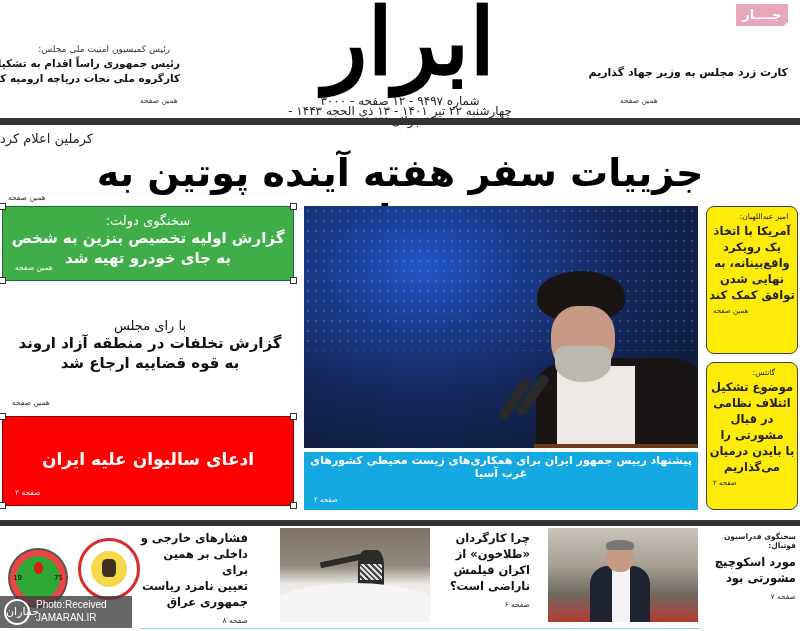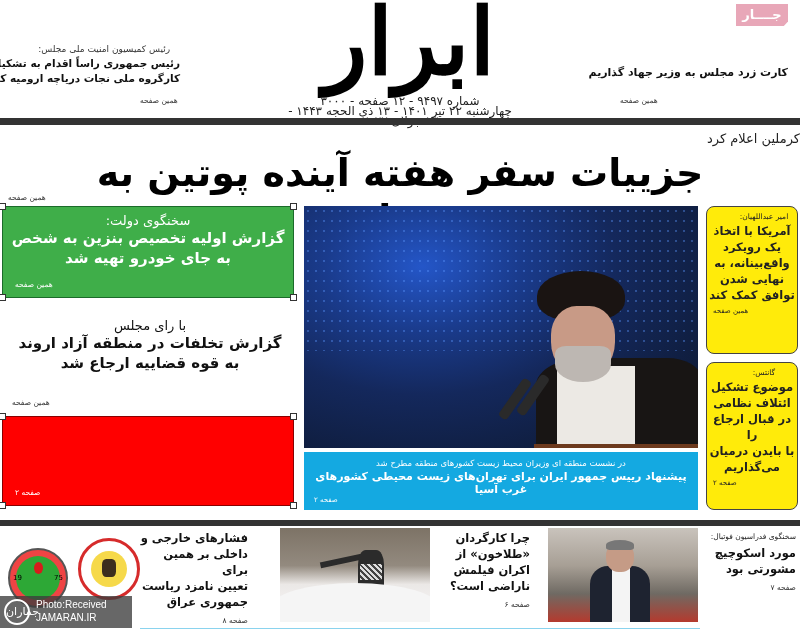--- a/index.html
+++ b/index.html
@@ -17,26 +17,26 @@
   .same-page { font-size: 7.5px; color: #333; }
 
   .jar-badge { right: 12px; top: 4px; width: 52px; height: 22px; background: #e8a7b8;
     color: #fff; font-weight: bold; font-size: 13px; text-align: center; line-height: 22px;
     clip-path: polygon(0 0, 100% 0, 100% 80%, 92% 100%, 0 100%); }
 
   .rule-thick { left: 0; width: 800px; height: 7px; background: #333; }
   .rule-thin { left: 0; width: 800px; height: 1px; background: #555; }
 
   
-  .kicker { left: 0; width: 800px; text-align: right; font-size: 13px; color: #222; }
+  .kicker { left: 0; width: 800px; text-align: left; font-size: 13px; color: #222; }
   .main-headline { left: 60px; width: 680px; text-align: center; font-size: 38px; font-weight: 900;
     color: #000; letter-spacing: -1px; line-height: 46px; }
 
   
-  .green-box { left: 2px; top: 206px; width: 292px; height: 92px; background: #3fae49;
+  .green-box { left: 2px; top: 206px; width: 292px; height: 75px; background: #3fae49;
     border: 1px solid #1b6b2a; color: #fff; text-align: center; }
   .red-box { left: 2px; top: 416px; width: 292px; height: 90px; background: #ff0000;
     border: 1px solid #8a0000; color: #fff; text-align: center; }
   .corner { position: absolute; width: 7px; height: 7px; background: #fff; border: 1px solid #333; }
   .corner.tl { left: -4px; top: -4px; }
   .corner.tr { right: -4px; top: -4px; }
   .corner.bl { left: -4px; bottom: -4px; }
   .corner.br { right: -4px; bottom: -4px; }
 
   .box-kicker { font-size: 13px; margin-top: 6px; }
@@ -70,21 +70,21 @@
   .yellow-box { left: 706px; width: 92px; background: #ffeb0a; border: 1px solid #444; border-radius: 8px;
     text-align: center; color: #222; }
   .yellow-box .k { font-size: 7.5px; margin-top: 5px; padding-left: 24px; }
   .yellow-box .t { font-size: 11.5px; font-weight: bold; line-height: 16px; margin-top: 2px; }
   .yellow-box .f { font-size: 7px; margin-top: 4px; text-align: right; padding-right: 6px; direction: rtl; }
   .yellow-box .f.left { text-align: left; padding-left: 6px; }
 
   
   .bottom-cell { top: 532px; height: 92px; }
   .bt-title { font-size: 11.5px; font-weight: bold; line-height: 16px; color: #111; }
-  .bt-kicker { font-size: 7.5px; color: #222; margin-bottom: 4px; }
+  .bt-kicker { font-size: 7.5px; color: #222; margin-bottom: 4px; font-weight: bold; }
   .bt-foot { font-size: 7.5px; color: #333; margin-top: 6px; }
 
   .photo-coach { left: 548px; top: 528px; width: 150px; height: 94px; overflow: hidden;
     background: linear-gradient(180deg, #c9c3bc 0%, #a79f95 40%, #6f6a63 70%, #b43a2e 100%); }
   .coach-body { position: absolute; left: 42px; top: 38px; width: 60px; height: 60px; background: #1e2330; border-radius: 30% 30% 0 0; }
   .coach-shirt { position: absolute; left: 64px; top: 40px; width: 18px; height: 56px; background: #f4f4f4; }
   .coach-head { position: absolute; left: 58px; top: 14px; width: 28px; height: 30px; background: #c59b86; border-radius: 45%; }
   .coach-hair { position: absolute; left: 58px; top: 12px; width: 28px; height: 10px; background: #777; border-radius: 50% 50% 20% 20%; }
 
   .photo-smoke { left: 280px; top: 528px; width: 150px; height: 94px; overflow: hidden;
@@ -148,59 +148,59 @@
   <div class="mid-title">گزارش تخلفات در منطقه آزاد اروند</div>
   <div class="mid-title">به قوه قضاییه ارجاع شد</div>
 </div>
 <div class="abs same-page" style="left:12px; top:398px;">همین صفحه</div>
 
 <div class="abs red-box">
   <span class="corner tl"></span>
     <span class="corner tr"></span>
     <span class="corner bl"></span>
     <span class="corner br"></span>
+  <div class="box-title" style="font-size:17px; margin-top:32px;">ادعای سالیوان علیه ایران</div>
   <div class="box-foot">صفحه ۲</div>
 </div>
 
 <div class="abs photo-main">
   <div class="dots"></div>
   <div class="robe"></div>
   <div class="shirt"></div>
   <div class="turban"></div>
   <div class="face"></div>
   <div class="beard"></div>
   <div class="mic" style="left:206px; top:170px;"></div>
   <div class="mic" style="left:224px; top:166px;"></div>
   <div class="podium"></div>
 </div>
 
 <div class="abs blue-caption">
-  <div class="k">در نشست منطقه ای وزیران محیط زیست کشورهای منطقه مطرح شد</div>
-  <div class="t">پیشنهاد رییس جمهور ایران برای تهران‌های زیست محیطی کشورهای غرب آسیا</div>
+  <div class="t">پیشنهاد رییس جمهور ایران برای همکاری‌های زیست محیطی کشورهای غرب آسیا</div>
   <div class="f">صفحه ۲</div>
 </div>
 
 <div class="abs yellow-box" style="top:206px; height:148px;">
   <div class="k">امیر عبداللهیان:</div>
   <div class="t">
     <div>آمریکا با اتخاذ</div>
     <div>یک رویکرد</div>
     <div>واقع‌بینانه، به</div>
     <div>نهایی شدن</div>
     <div>توافق کمک کند</div>
   </div>
   <div class="f left">همین صفحه</div>
 </div>
 
 <div class="abs yellow-box" style="top:362px; height:148px;">
   <div class="k">گانتس:</div>
   <div class="t">
     <div>موضوع تشکیل</div>
     <div>ائتلاف نظامی</div>
-    <div>در قبال ارجاع را</div>
+    <div>در قبال مشورتی را</div>
     <div>با بایدن درمیان</div>
     <div>می‌گذاریم</div>
   </div>
   <div class="f left">صفحه ۲</div>
 </div>
 
 <div class="abs rule-thick" style="top:520px; height:6px;"></div>
 
 <div class="abs bottom-cell" style="right:4px; width:96px; text-align:right;">
   <div class="bt-kicker">سخنگوی فدراسیون فوتبال:</div>

